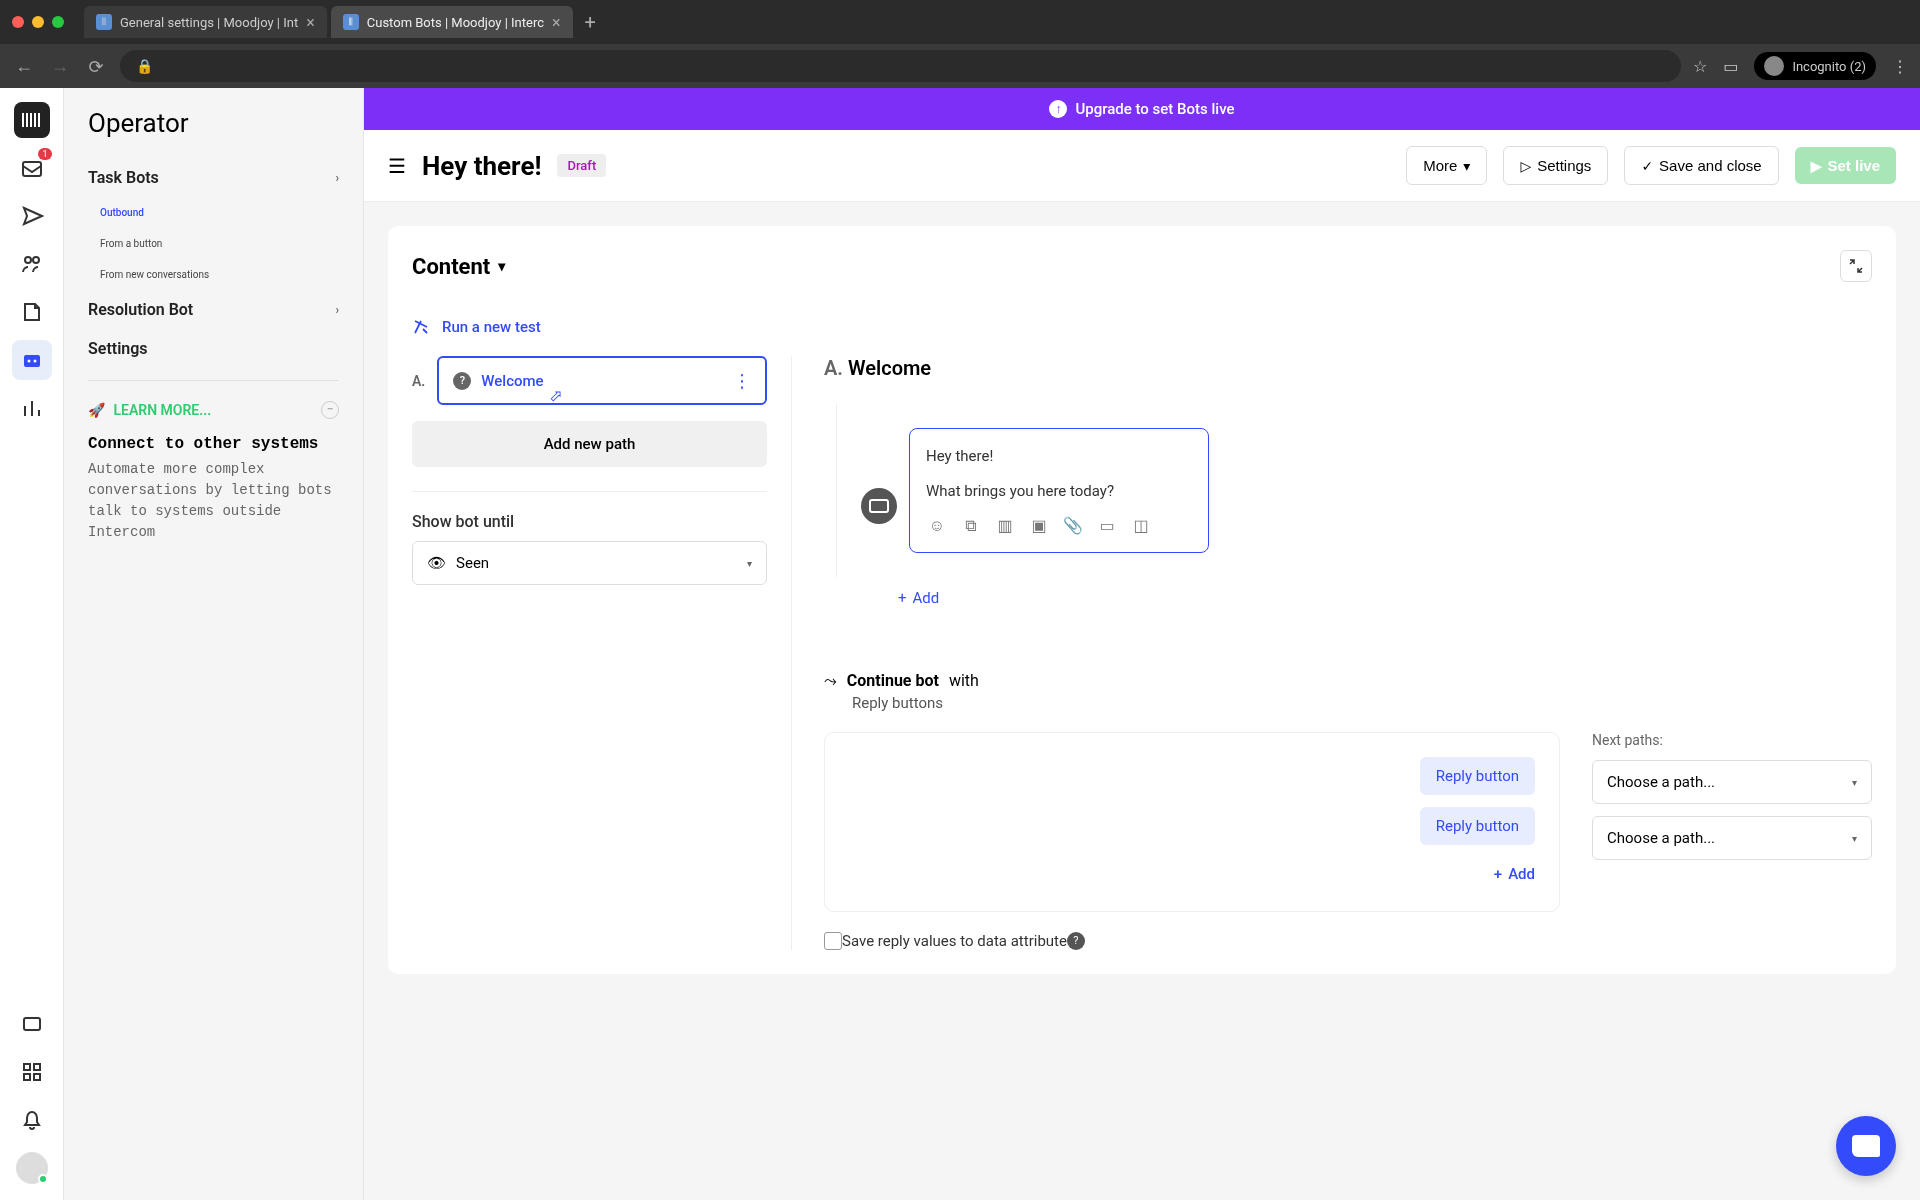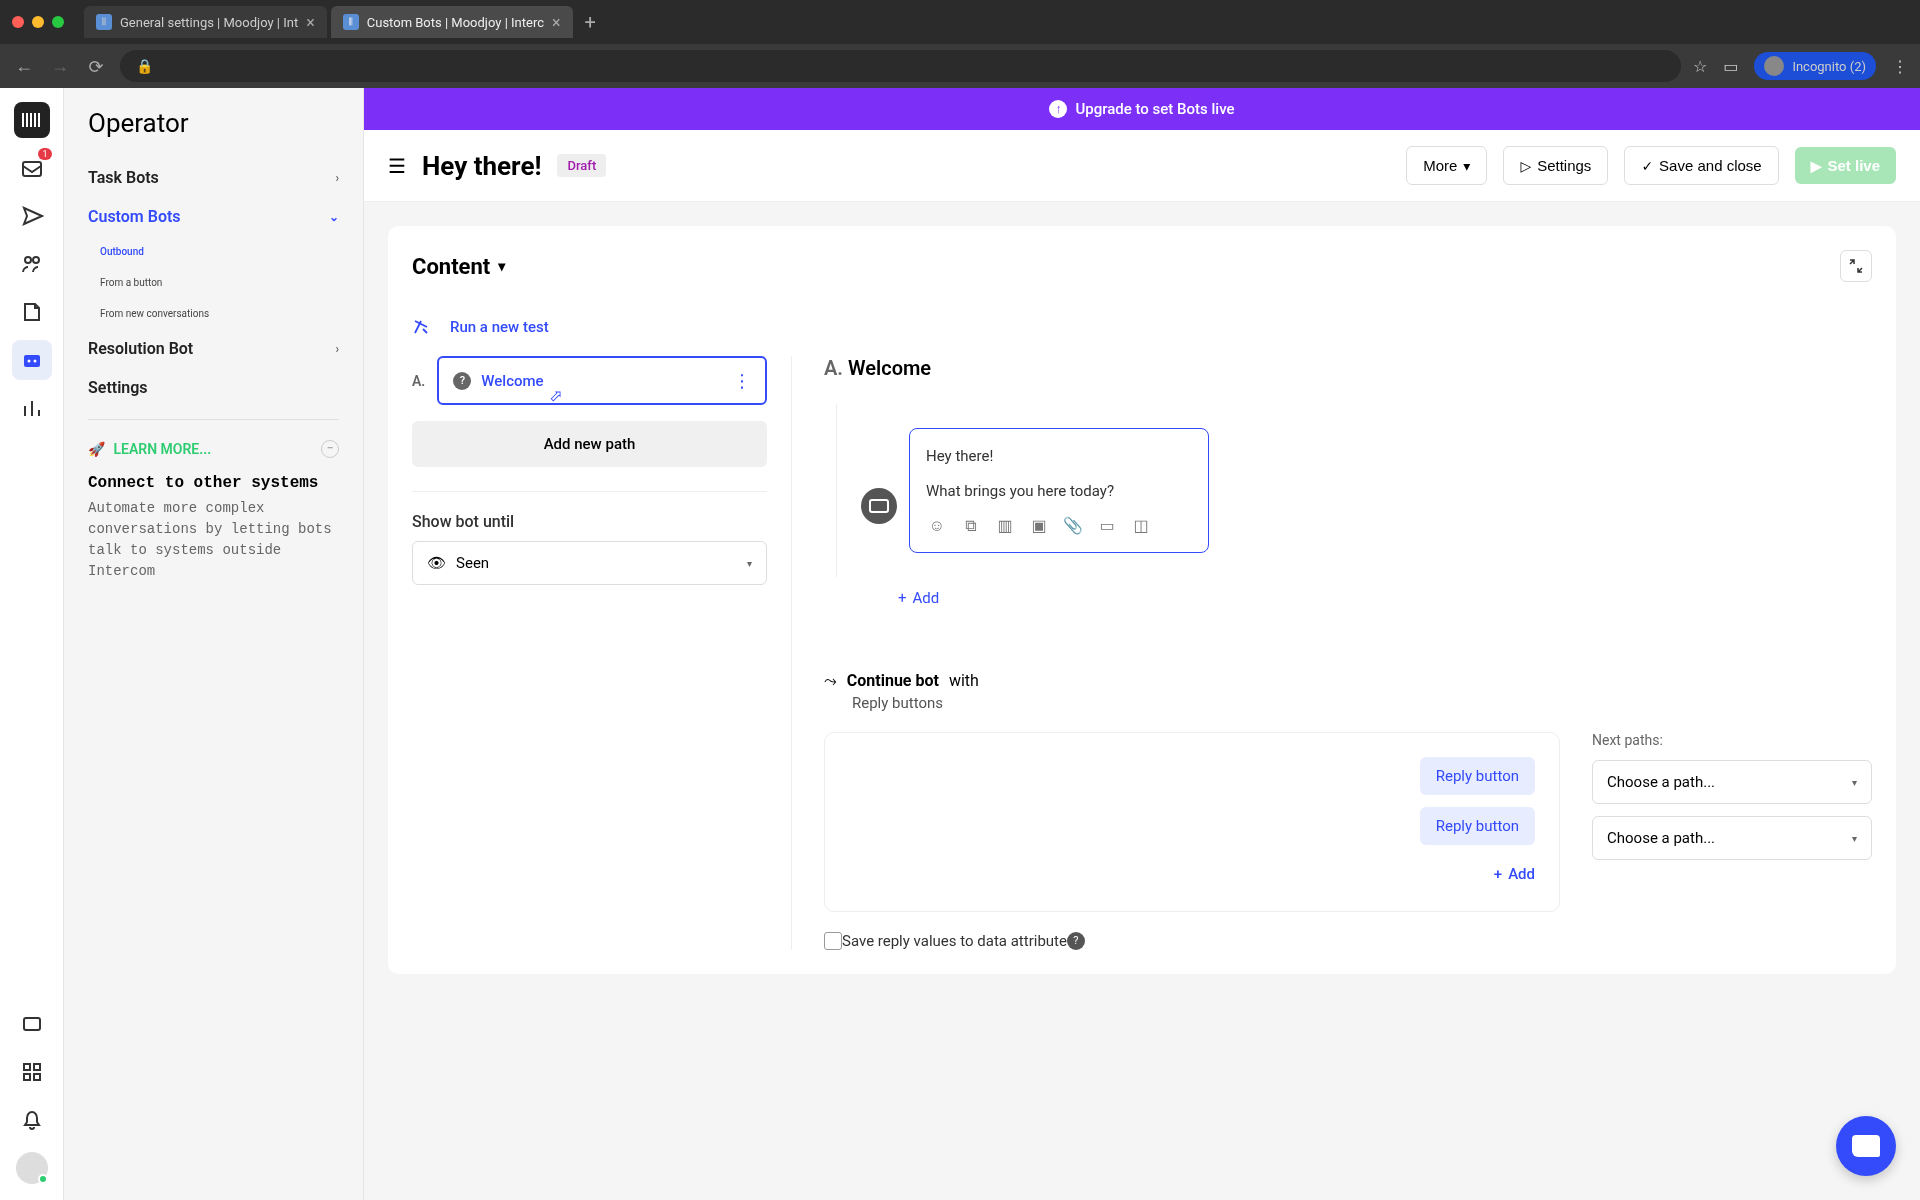--- a/index.html
+++ b/index.html
@@ -19,21 +19,21 @@
   .tab-title { white-space: nowrap; overflow: hidden; text-overflow: ellipsis; flex: 1; }
   .tab-close { color: #aaa; font-size: 16px; cursor: pointer; }
   .new-tab-btn { color: #aaa; font-size: 20px; padding: 0 8px; cursor: pointer; }
 
   .url-bar-row { background: #3a3a3a; height: 44px; display: flex; align-items: center; padding: 0 12px; gap: 12px; }
   .nav-btn { color: #aaa; font-size: 18px; cursor: pointer; width: 24px; text-align: center; }
   .nav-btn.disabled { opacity: 0.4; }
   .url-field { flex: 1; background: #2b2b2b; border-radius: 20px; padding: 8px 16px; color: #ddd; font-size: 14px; display: flex; align-items: center; gap: 8px; }
   .lock-icon { color: #aaa; }
   .url-actions { display: flex; gap: 16px; align-items: center; color: #ccc; }
-  .incognito-badge { display: flex; align-items: center; gap: 8px; background: #1d4ed8; padding: 4px 10px; border-radius: 16px; font-size: 13px; }
+  .incognito-badge { display: flex; align-items: center; gap: 8px; background: #000000; padding: 4px 10px; border-radius: 16px; font-size: 13px; }
   .incognito-icon { width: 20px; height: 20px; background: #888; border-radius: 50%; }
 
   
   .app-wrap { display: flex; height: calc(1200px - 88px); }
   .icon-rail { width: 64px; background: #fff; border-right: 1px solid #e5e5e5; display: flex; flex-direction: column; align-items: center; padding: 12px 0; gap: 8px; }
   .rail-item { width: 40px; height: 40px; display: flex; align-items: center; justify-content: center; border-radius: 8px; cursor: pointer; position: relative; }
   .rail-logo { width: 36px; height: 36px; background: #222; border-radius: 8px; display: flex; align-items: center; justify-content: center; }
   .rail-logo-inner { width: 20px; height: 14px; background: repeating-linear-gradient(90deg, #fff 0 2px, transparent 2px 4px); }
   .rail-badge { position: absolute; top: 0; right: 0; background: #e63946; color: #fff; font-size: 9px; border-radius: 8px; padding: 1px 4px; }
   .rail-icon-svg { stroke: #333; fill: none; stroke-width: 2; }
@@ -68,21 +68,21 @@
   .header-btn { padding: 10px 16px; border: 1px solid #ddd; border-radius: 6px; background: #fff; font-size: 15px; cursor: pointer; display: flex; align-items: center; gap: 6px; }
   .header-btn.primary { background: #a8e6b8; color: #fff; border: none; font-weight: 600; }
   .header-btn .btn-icon { font-size: 14px; }
 
   .content-body { flex: 1; padding: 24px; overflow: auto; }
   .content-card { background: #fff; border-radius: 10px; padding: 24px; }
   .content-header { display: flex; align-items: center; justify-content: space-between; margin-bottom: 28px; }
   .content-title { font-size: 22px; font-weight: 700; display: flex; align-items: center; gap: 8px; }
   .expand-icon { width: 32px; height: 32px; border: 1px solid #ddd; border-radius: 6px; display: flex; align-items: center; justify-content: center; cursor: pointer; }
 
-  .run-test-link { color: #334bfa; font-weight: 500; font-size: 15px; display: flex; align-items: center; gap: 20px; padding: 8px 0 20px; cursor: pointer; }
+  .run-test-link { color: #334bfa; font-weight: 500; font-size: 15px; display: flex; align-items: center; gap: 12px; padding: 8px 0 20px; cursor: pointer; }
 
   .workspace { display: flex; gap: 0; }
   .path-panel { width: 380px; border-right: 1px solid #eee; padding-right: 24px; }
   .path-row { display: flex; align-items: center; gap: 12px; margin-bottom: 16px; }
   .path-label { font-size: 14px; color: #666; font-weight: 600; }
   .path-chip { flex: 1; border: 2px solid #334bfa; border-radius: 6px; padding: 12px 14px; display: flex; align-items: center; gap: 10px; color: #334bfa; font-weight: 500; font-size: 15px; cursor: pointer; position: relative; }
   .path-chip-q { width: 18px; height: 18px; background: #666; color: #fff; border-radius: 50%; text-align: center; font-size: 11px; line-height: 18px; }
   .path-chip-menu { margin-left: auto; color: #334bfa; font-size: 18px; cursor: pointer; }
   .cursor-pointer-img { position: absolute; top: 28px; left: 110px; font-size: 16px; }
   .add-path-btn { width: 100%; background: #f0f0f0; border-radius: 6px; padding: 14px; text-align: center; font-size: 15px; font-weight: 500; cursor: pointer; margin-bottom: 24px; }
@@ -235,24 +235,20 @@
         <div class="status-dot"></div>
       </div>
     </div>
   </div>
 
   <div class="sidebar">
     <div class="sidebar-title">Operator</div>
     <div class="side-item bold">
       <span>Task Bots</span>
       <span class="chevron">›</span>
-    </div>
-    <div class="side-item bold expanded">
-      <span>Custom Bots</span>
-      <span class="chevron" style="color:#334bfa">⌄</span>
     </div>
     <div class="side-item sub active">
       <span>Outbound</span>
     </div>
     <div class="side-item sub">
       <span>From a button</span>
     </div>
     <div class="side-item sub">
       <span>From new conversations</span>
     </div>

